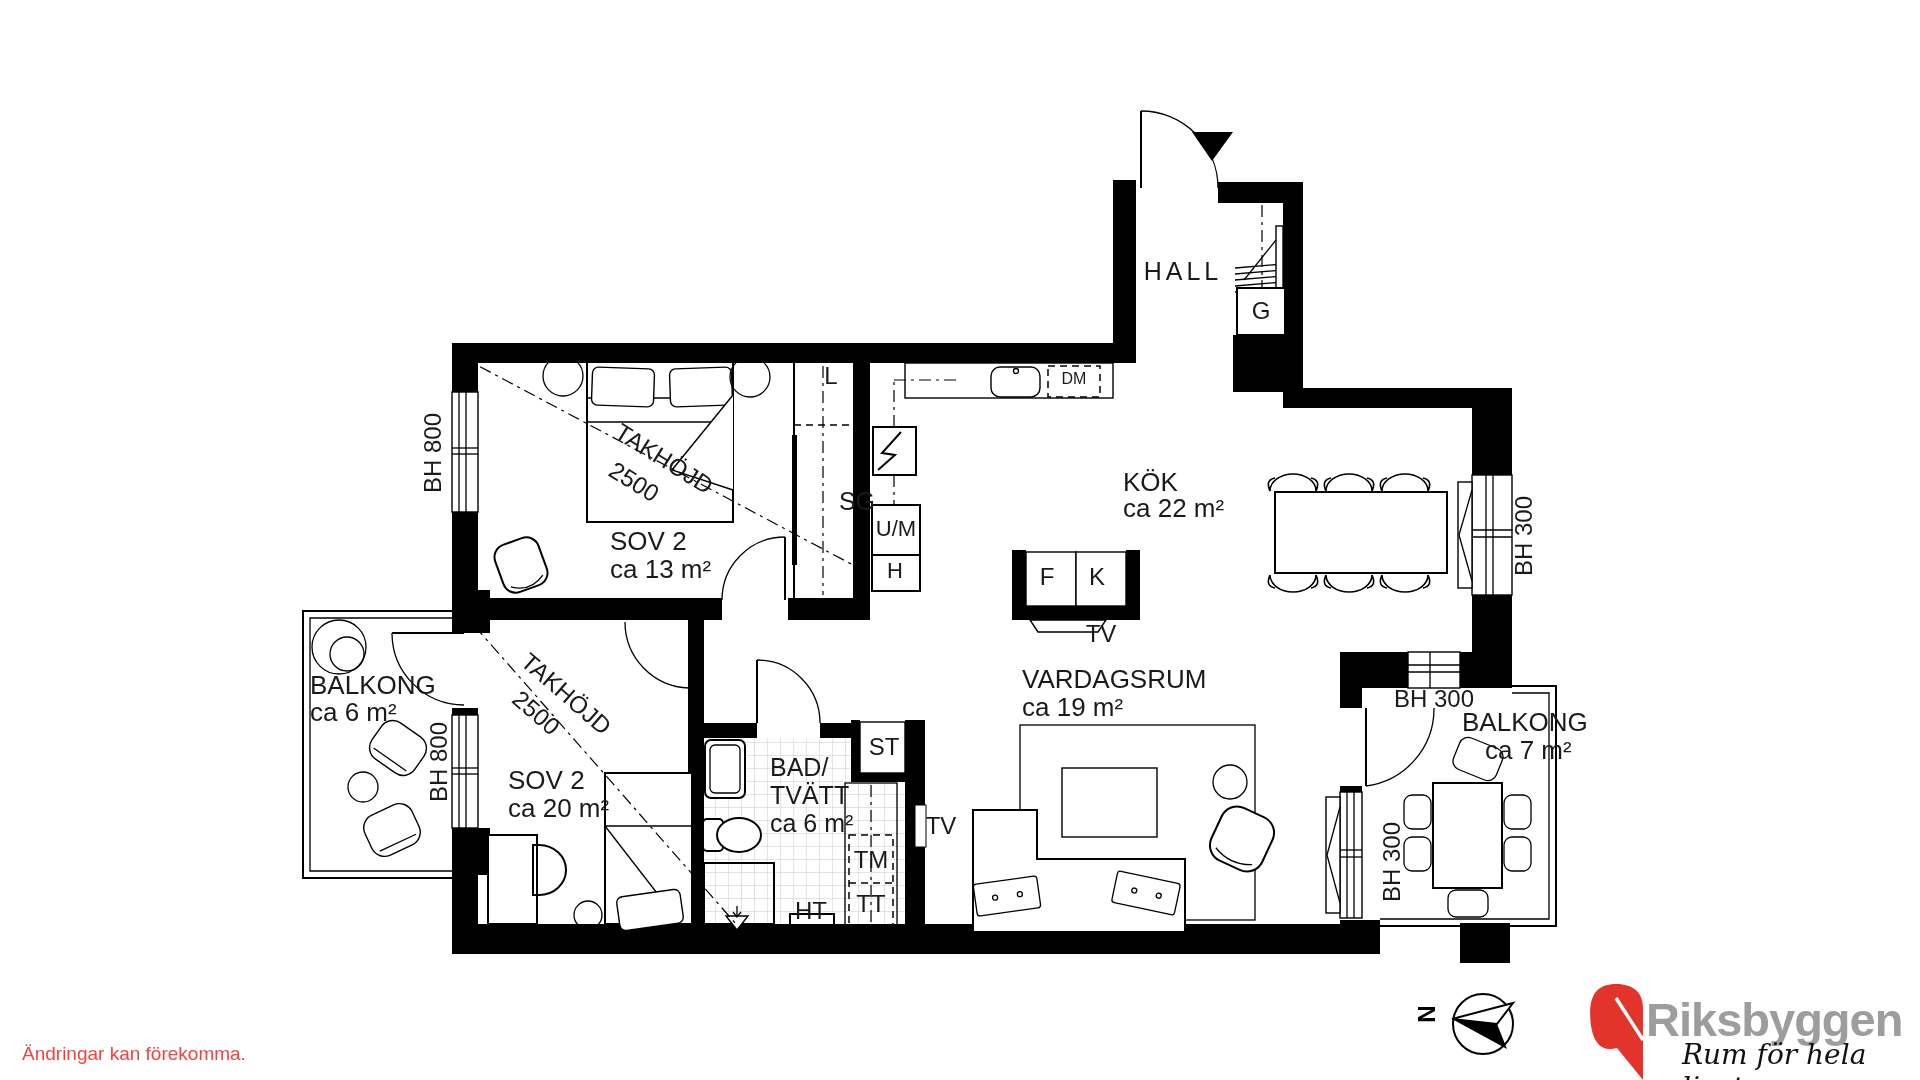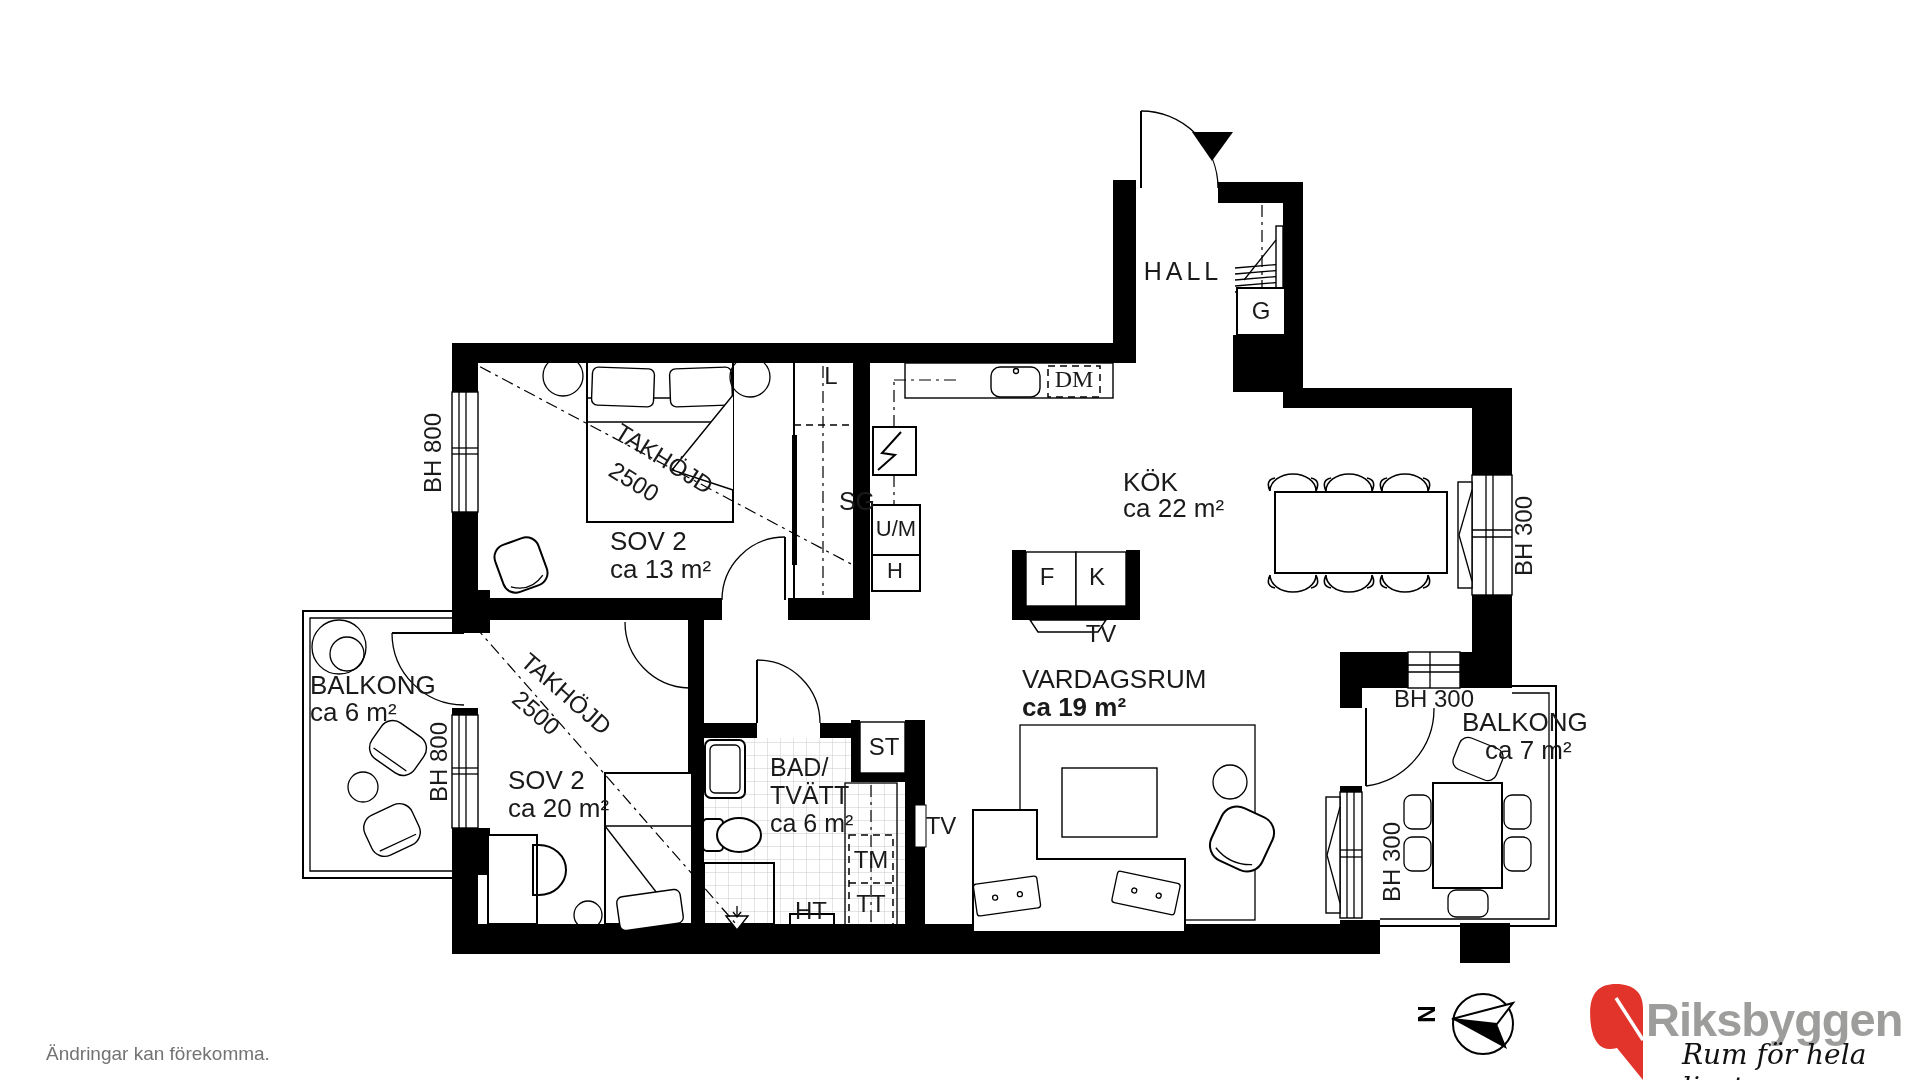--- a/index.html
+++ b/index.html
@@ -8,21 +8,21 @@
   #plan-svg{position:absolute;left:0;top:0;}
   #labels{position:absolute;left:0;top:0;width:100%;height:100%;pointer-events:none;}
   .lbl{position:absolute;color:#1a1a1a;white-space:nowrap;line-height:1;}
   .w{fill:#000;stroke:none;}
   .s{fill:none;stroke:#000;stroke-width:2;}
   .s1{fill:none;stroke:#000;stroke-width:1.3;}
   .sw{fill:#fff;stroke:#000;stroke-width:2;}
   .sw1{fill:#fff;stroke:#000;stroke-width:1.4;}
   .dd{fill:none;stroke:#000;stroke-width:1.2;stroke-dasharray:12 5 3 5;}
   .dash{fill:none;stroke:#000;stroke-width:1.5;stroke-dasharray:7 5;}
-  #disclaimer{position:absolute;left:46px;top:1003px;font-size:19px;color:#737373;}
+  #disclaimer{position:absolute;left:22px;top:1003px;font-size:19px;color:#ef4444;}
   #brand-name{position:absolute;left:1646px;top:952px;font-size:47px;font-weight:700;
               color:#9d9d9c;letter-spacing:-1px;}
   #brand-slogan{position:absolute;left:1682px;top:998px;font-size:28px;font-style:italic;
                 font-family:"DejaVu Serif", serif;color:#111;}
   #north-n{position:absolute;left:1418px;top:960px;font-size:24px;font-weight:700;
            transform:rotate(-90deg);color:#000;}
 </style>
 </head>
 <body>
 
@@ -333,35 +333,35 @@
       <div class="lbl" style="font-size: 24px; letter-spacing: 0px; left: 664px; top: 419px; transform: translate(-50%, -50%) rotate(32deg);">TAKHÖJD</div>
       <div class="lbl" style="font-size: 24px; letter-spacing: 0px; left: 634px; top: 442px; transform: translate(-50%, -50%) rotate(32deg);">2500</div>
       <div class="lbl" style="font-size: 26px; letter-spacing: 0px; left: 508px; top: 740px; transform: translate(0px, -50%) rotate(0deg);">SOV 2</div>
       <div class="lbl" style="font-size: 26px; letter-spacing: 0px; left: 508px; top: 768px; transform: translate(0px, -50%) rotate(0deg);">ca 20 m²</div>
       <div class="lbl" style="font-size: 24px; letter-spacing: 0px; left: 566px; top: 654px; transform: translate(-50%, -50%) rotate(41deg);">TAKHÖJD</div>
       <div class="lbl" style="font-size: 24px; letter-spacing: 0px; left: 536px; top: 673px; transform: translate(-50%, -50%) rotate(41deg);">2500</div>
       <div class="lbl" style="font-size: 25px; letter-spacing: 0px; left: 770px; top: 727px; transform: translate(0px, -50%) rotate(0deg);">BAD/</div>
       <div class="lbl" style="font-size: 25px; letter-spacing: 0px; left: 770px; top: 755px; transform: translate(0px, -50%) rotate(0deg);">TVÄTT</div>
       <div class="lbl" style="font-size: 25px; letter-spacing: 0px; left: 770px; top: 783px; transform: translate(0px, -50%) rotate(0deg);">ca 6 m²</div>
       <div class="lbl" style="font-size: 26px; letter-spacing: 0px; left: 1022px; top: 639px; transform: translate(0px, -50%) rotate(0deg);">VARDAGSRUM</div>
-      <div class="lbl" style="font-size: 26px; letter-spacing: 0px; left: 1022px; top: 667px; transform: translate(0px, -50%) rotate(0deg); font-weight: bold;">ca 19 m²</div>
+      <div class="lbl" style="font-size: 26px; letter-spacing: 0px; left: 1022px; top: 667px; transform: translate(0px, -50%) rotate(0deg);">ca 19 m²</div>
       <div class="lbl" style="font-size: 26px; letter-spacing: 0px; left: 310px; top: 645px; transform: translate(0px, -50%) rotate(0deg);">BALKONG</div>
       <div class="lbl" style="font-size: 26px; letter-spacing: 0px; left: 310px; top: 672px; transform: translate(0px, -50%) rotate(0deg);">ca 6 m²</div>
       <div class="lbl" style="font-size: 26px; letter-spacing: 0px; left: 1462px; top: 682px; transform: translate(0px, -50%) rotate(0deg);">BALKONG</div>
       <div class="lbl" style="font-size: 26px; letter-spacing: 0px; left: 1485px; top: 710px; transform: translate(0px, -50%) rotate(0deg);">ca 7 m²</div>
       <div class="lbl" style="font-size: 24px; letter-spacing: 0px; left: 1434px; top: 659px; transform: translate(-50%, -50%) rotate(0deg);">BH 300</div>
       <div class="lbl" style="font-size: 24px; letter-spacing: 0px; left: 1392px; top: 822px; transform: translate(-50%, -50%) rotate(-90deg);">BH 300</div>
       <div class="lbl" style="font-size: 24px; letter-spacing: 0px; left: 1524px; top: 496px; transform: translate(-50%, -50%) rotate(-90deg);">BH 300</div>
       <div class="lbl" style="font-size: 24px; letter-spacing: 0px; left: 433px; top: 413px; transform: translate(-50%, -50%) rotate(-90deg);">BH 800</div>
       <div class="lbl" style="font-size: 24px; letter-spacing: 0px; left: 439px; top: 722px; transform: translate(-50%, -50%) rotate(-90deg);">BH 800</div>
       <div class="lbl" style="font-size: 24px; letter-spacing: 0px; left: 831px; top: 336px; transform: translate(-50%, -50%) rotate(0deg);">L</div>
       <div class="lbl" style="font-size: 25px; letter-spacing: 0px; left: 857px; top: 461px; transform: translate(-50%, -50%) rotate(0deg);">SG</div>
       <div class="lbl" style="font-size: 22px; letter-spacing: 0px; left: 896px; top: 489px; transform: translate(-50%, -50%) rotate(0deg);">U/M</div>
       <div class="lbl" style="font-size: 22px; letter-spacing: 0px; left: 895px; top: 531px; transform: translate(-50%, -50%) rotate(0deg);">H</div>
-      <div class="lbl" style="font-size: 24px; letter-spacing: 0px; left: 1074px; top: 339px; transform: translate(-50%, -50%) rotate(0deg); font-family: Liberation Serif, serif;">DM</div>
+      <div class="lbl" style="font-size: 16px; letter-spacing: 0px; left: 1074px; top: 339px; transform: translate(-50%, -50%) rotate(0deg);">DM</div>
       <div class="lbl" style="font-size: 24px; letter-spacing: 0px; left: 1261px; top: 271px; transform: translate(-50%, -50%) rotate(0deg);">G</div>
       <div class="lbl" style="font-size: 24px; letter-spacing: 0px; left: 1047px; top: 537px; transform: translate(-50%, -50%) rotate(0deg);">F</div>
       <div class="lbl" style="font-size: 24px; letter-spacing: 0px; left: 1097px; top: 537px; transform: translate(-50%, -50%) rotate(0deg);">K</div>
       <div class="lbl" style="font-size: 24px; letter-spacing: 0px; left: 1101px; top: 594px; transform: translate(-50%, -50%) rotate(0deg);">TV</div>
       <div class="lbl" style="font-size: 24px; letter-spacing: 0px; left: 884px; top: 707px; transform: translate(-50%, -50%) rotate(0deg);">ST</div>
       <div class="lbl" style="font-size: 24px; letter-spacing: 0px; left: 871px; top: 820px; transform: translate(-50%, -50%) rotate(0deg);">TM</div>
       <div class="lbl" style="font-size: 24px; letter-spacing: 0px; left: 871px; top: 864px; transform: translate(-50%, -50%) rotate(0deg);">TT</div>
       <div class="lbl" style="font-size: 24px; letter-spacing: 0px; left: 811px; top: 871px; transform: translate(-50%, -50%) rotate(0deg);">HT</div>
       <div class="lbl" style="font-size: 24px; letter-spacing: 0px; left: 941px; top: 786px; transform: translate(-50%, -50%) rotate(0deg);">TV</div>
     </div>

